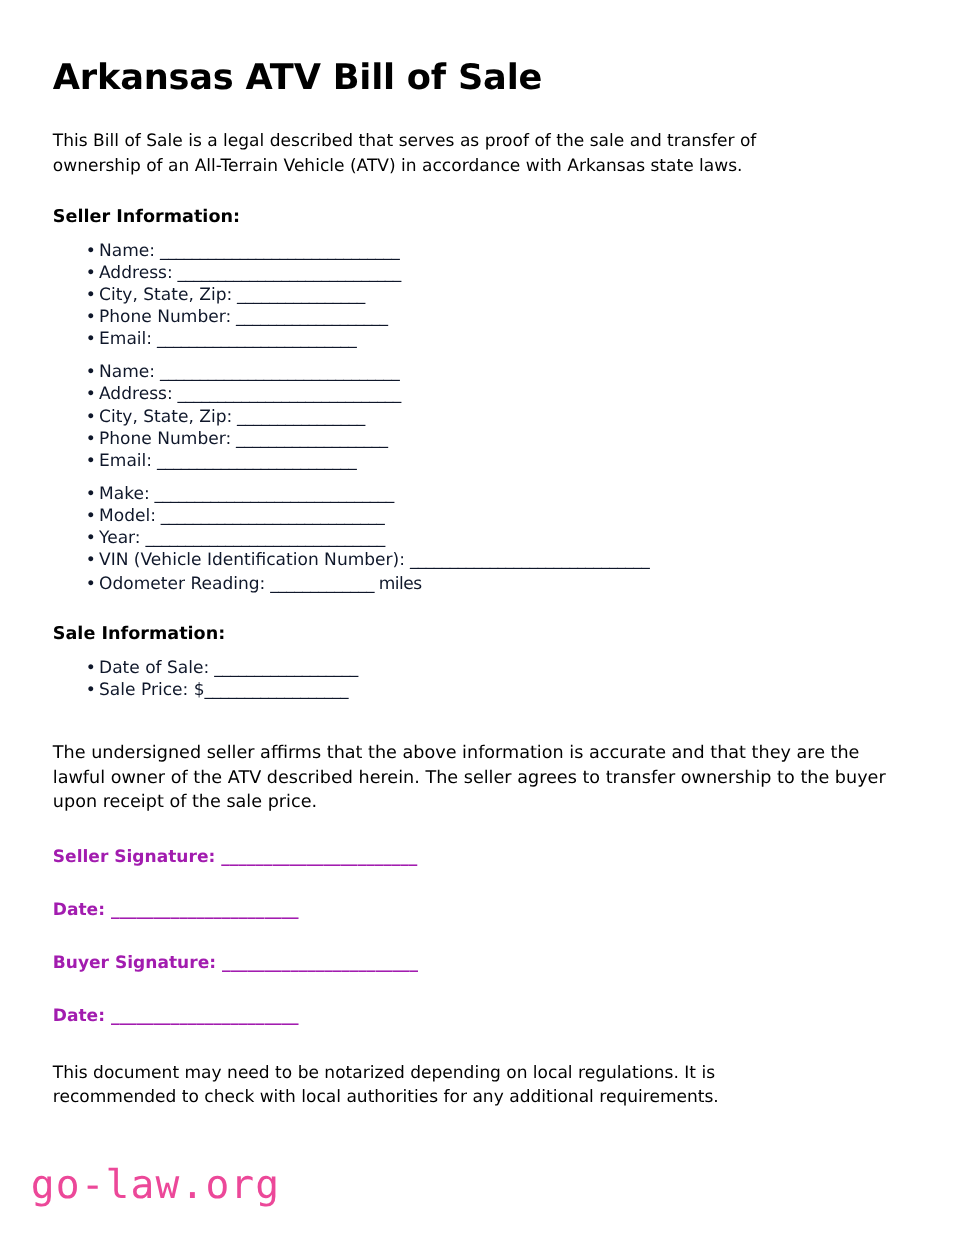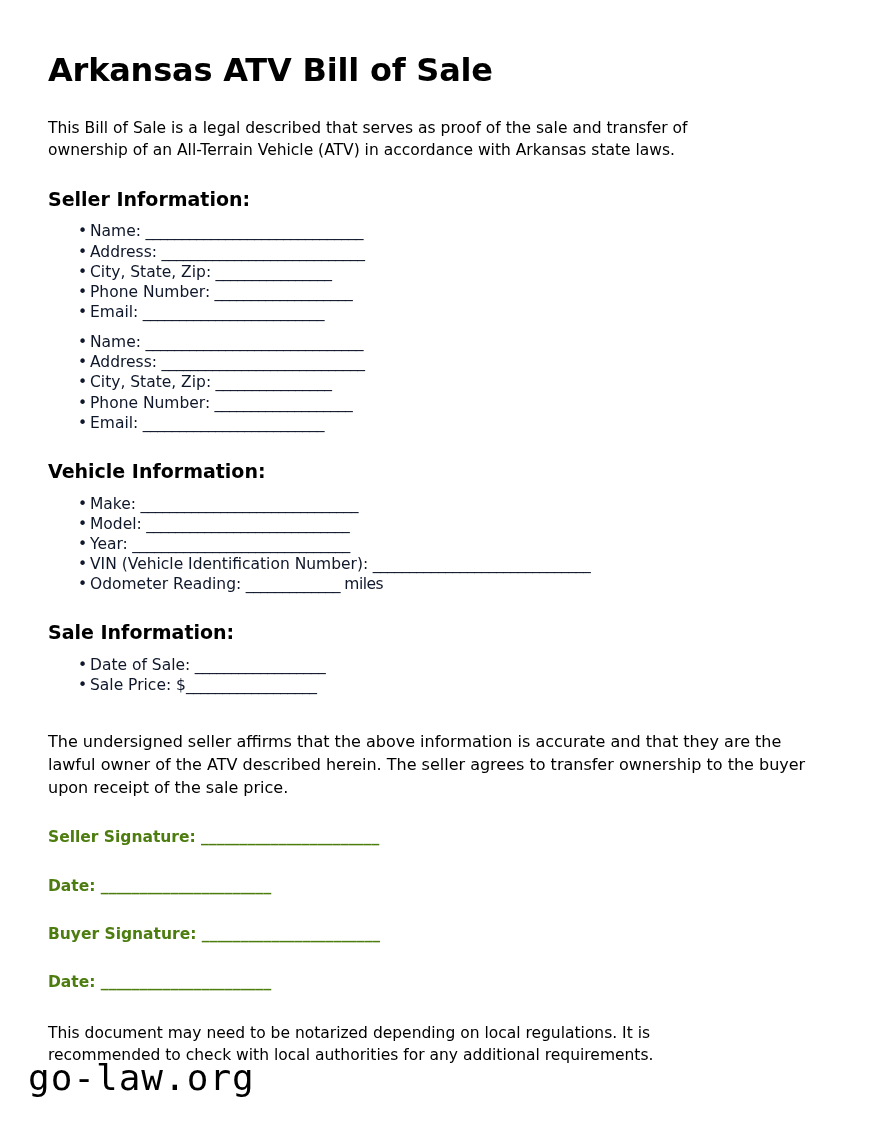--- a/index.html
+++ b/index.html
@@ -41,21 +41,21 @@
 
   p.intro {
     font-size: 15.5px;
     line-height: 1.42;
     margin: 28px 0 0 0;
     color: #000;
     max-width: 712px;
   }
 
   h2.section-heading {
-    font-size: 19px;
+    font-size: 16px;
     font-weight: bold;
     margin: 26px 0 0 0;
     line-height: 1.3;
     color: #000;
   }
 
   ul.field-list {
     list-style: none;
     margin: 10px 0 0 0;
     padding: 0;
@@ -87,39 +87,39 @@
     max-width: 760px;
     color: #000;
   }
 
   .sig-line {
     font-size: 15.5px;
     font-weight: bold;
     margin: 28px 0 0 0;
     line-height: 1.3;
     white-space: nowrap;
-    color: #4d7c0f;
+    color: #a21caf;
   }
 
   p.notary {
     font-size: 15.5px;
     line-height: 1.42;
     margin: 30px 0 0 0;
     max-width: 700px;
     color: #000;
   }
 
   .watermark {
     position: absolute;
     left: 28px;
     top: 1060px;
     font-family: "DejaVu Sans Mono", monospace;
     font-size: 36px;
     letter-spacing: 1px;
-    color: #000000;
+    color: #ec4899;
     line-height: 1;
     white-space: nowrap;
   }
 </style>
 </head>
 <body>
 
 <div class="page">
   <div class="content">
 
@@ -137,21 +137,20 @@
     </ul>
 
     <ul class="field-list">
       <li><span>Name:</span><span class="blank"> ______________________________</span></li>
       <li><span>Address:</span><span class="blank"> ____________________________</span></li>
       <li><span>City, State, Zip:</span><span class="blank"> ________________</span></li>
       <li><span>Phone Number:</span><span class="blank"> ___________________</span></li>
       <li><span>Email:</span><span class="blank"> _________________________</span></li>
     </ul>
 
-    <h2 class="section-heading">Vehicle Information:</h2>
     <ul class="field-list">
       <li><span>Make:</span><span class="blank"> ______________________________</span></li>
       <li><span>Model:</span><span class="blank"> ____________________________</span></li>
       <li><span>Year:</span><span class="blank"> ______________________________</span></li>
       <li><span>VIN (Vehicle Identification Number):</span><span class="blank"> ______________________________</span></li>
       <li><span>Odometer Reading:</span><span class="blank"> _____________ miles</span></li>
     </ul>
 
     <h2 class="section-heading">Sale Information:</h2>
     <ul class="field-list">

